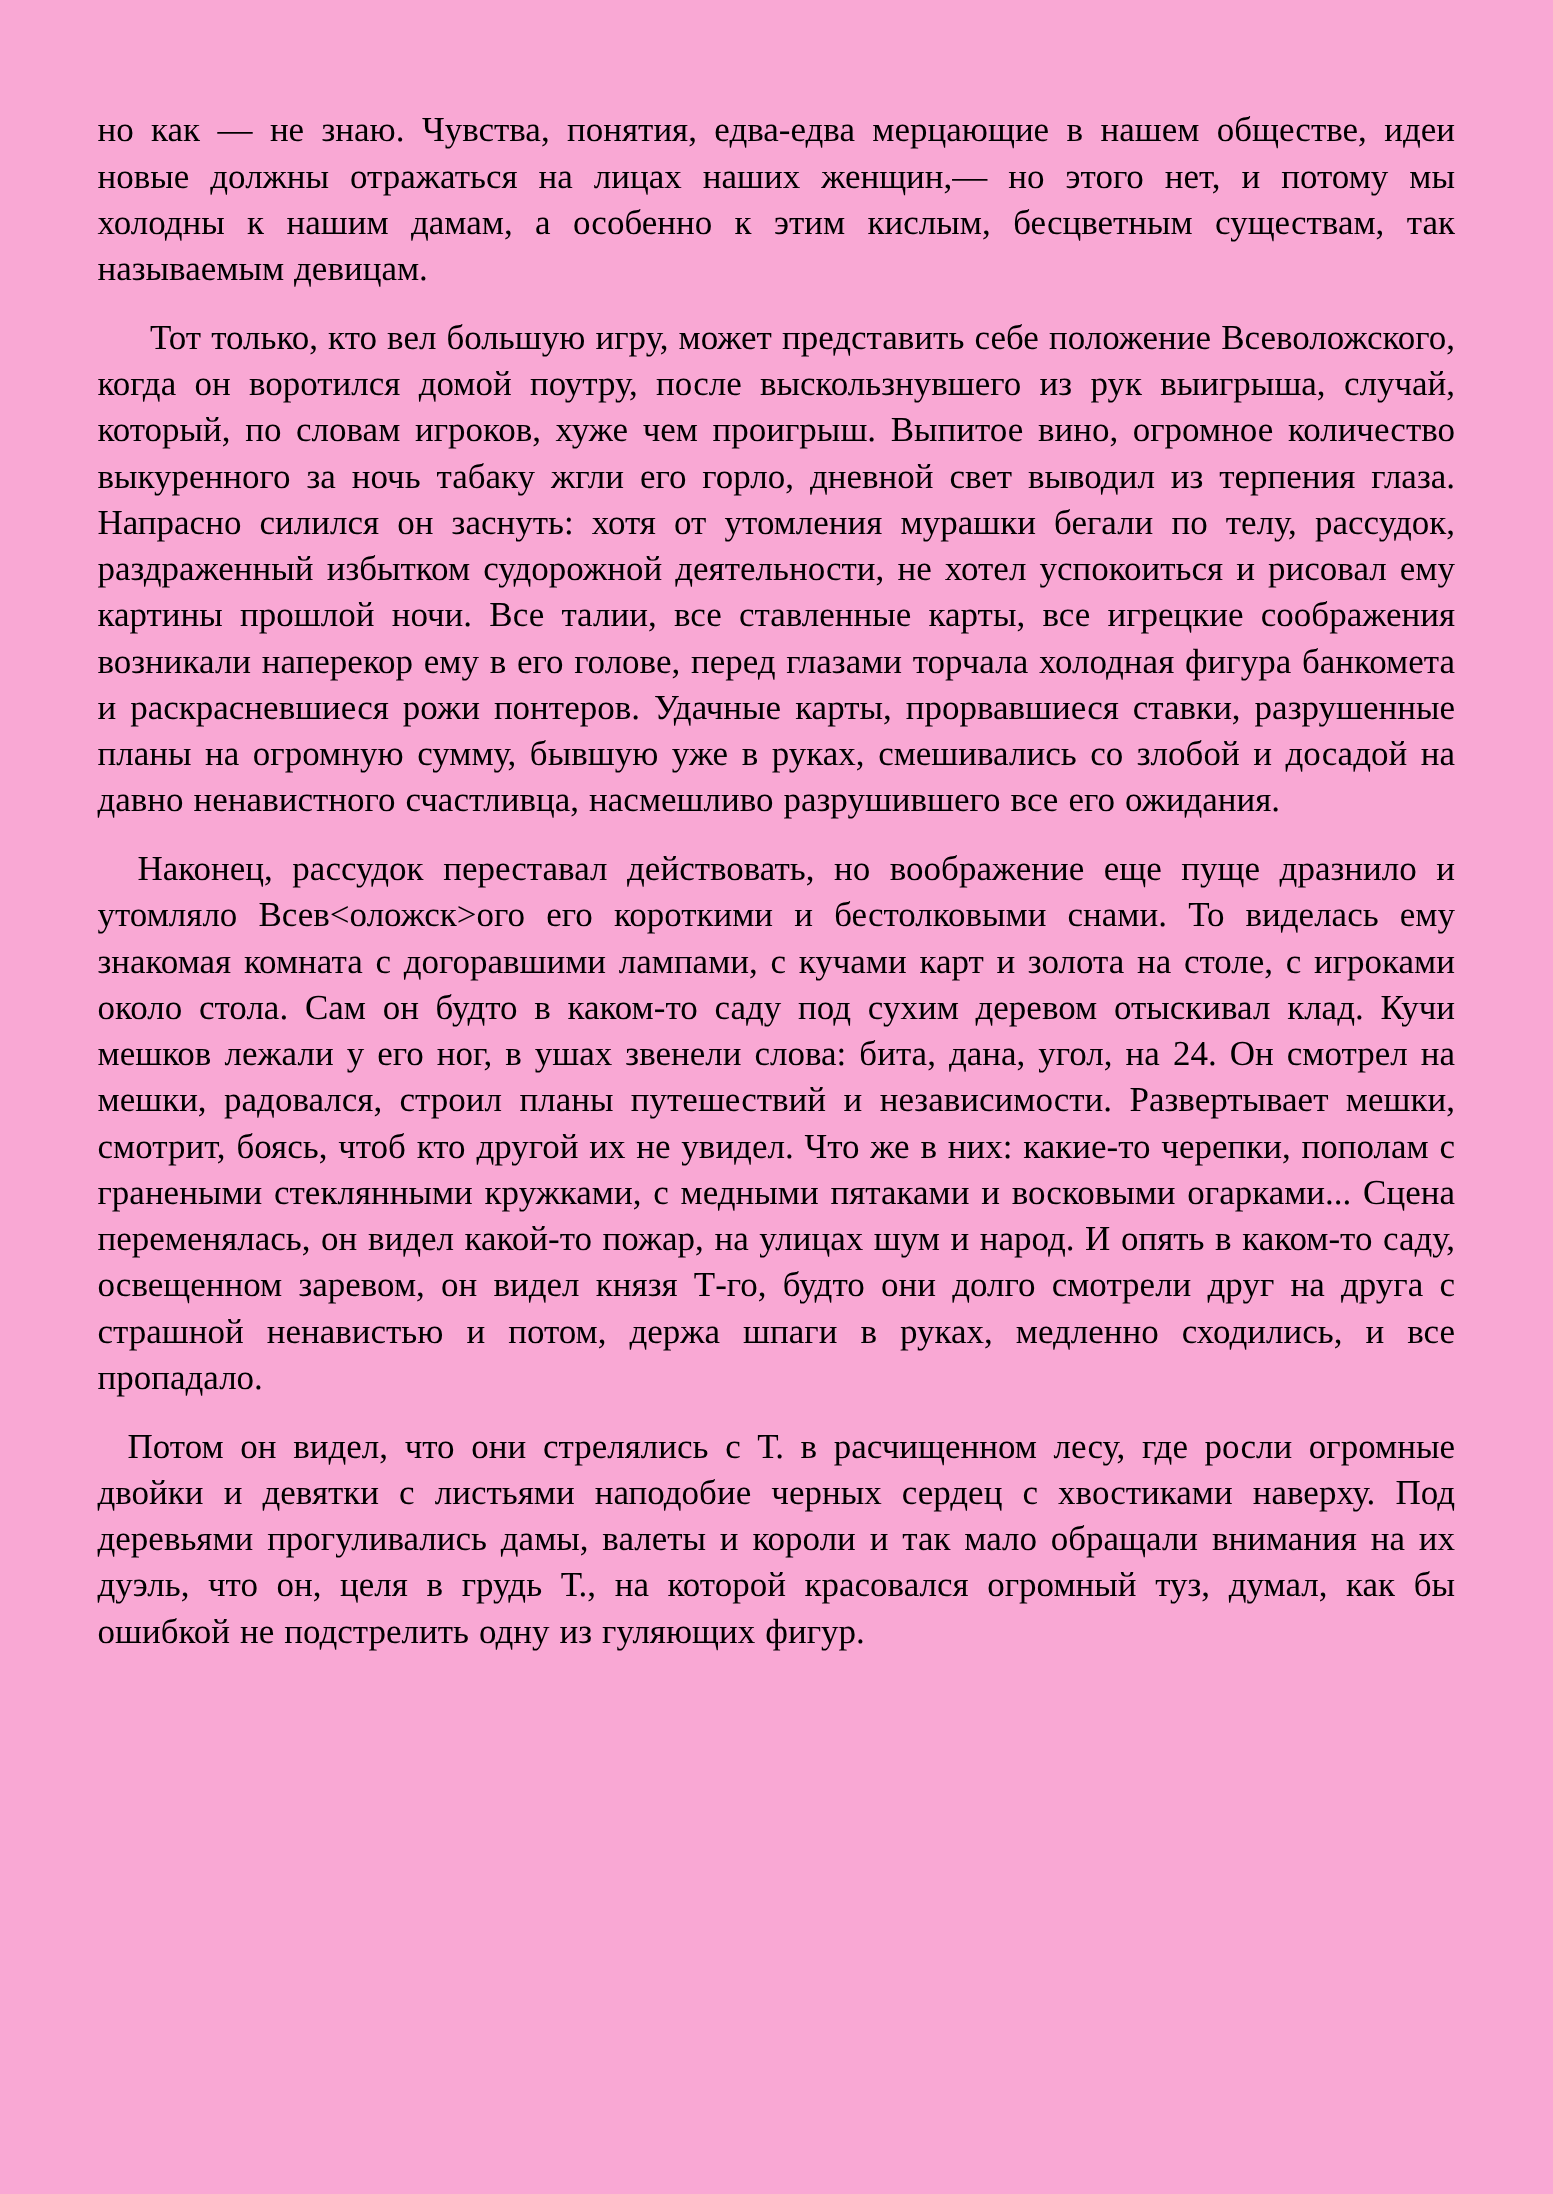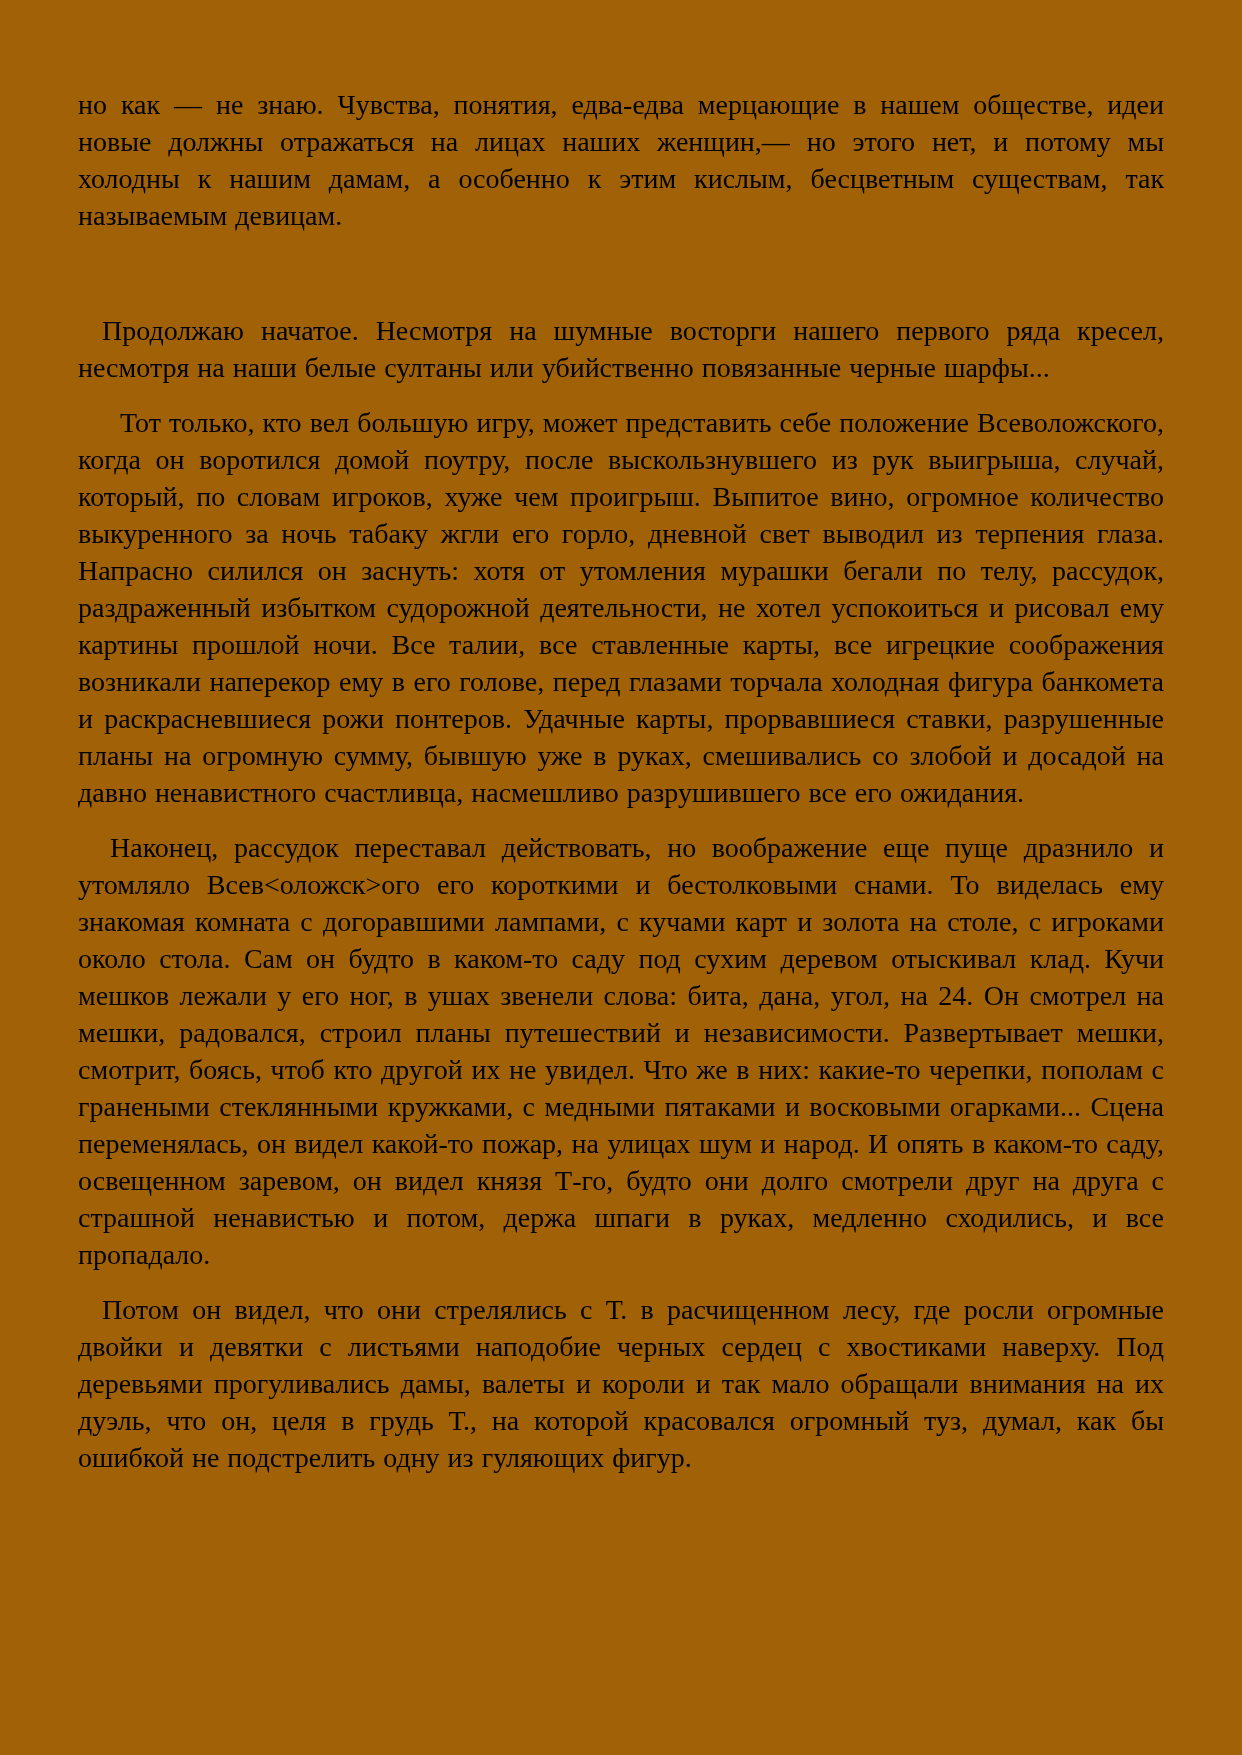--- a/index.html
+++ b/index.html
@@ -9,21 +9,21 @@
     background: #ffffff;
     color: #000000;
     font-family: "Liberation Serif", "DejaVu Serif", serif;
     overflow: hidden;
   }
   .page {
     box-sizing: border-box;
     width: 1242px;
     height: 1755px;
     padding: 86px 78px 40px 78px;
-    background: #a16207;
+    background: #f9a8d4;
   }
   .page p {
     margin: 0 0 18px 0;
     font-size: 28px;
     line-height: 37px;
     text-align: justify;
     word-spacing: 1px;
   }
   .page p:last-child { margin-bottom: 4px; }
   .indent-sm { text-indent: 24px; }
@@ -32,20 +32,19 @@
   
   .section-gap { margin-top: 78px !important; }
 </style>
 </head>
 <body>
 
 <div class="page">
   <p>но как — не знаю. Чувства, понятия, едва-едва мерцающие в нашем обществе, идеи новые должны отражаться на лицах наших женщин,— но этого нет, и потому мы холодны к нашим дамам, а особенно к этим кислым, бесцветным существам, так называемым девицам.</p>
 
 
-  <p class="indent-sm section-gap">Продолжаю начатое. Несмотря на шумные восторги нашего первого ряда кресел, несмотря на наши белые султаны или убийственно повязанные черные шарфы...</p>
 
   <p class="indent-lg">Тот только, кто вел большую игру, может представить себе положение Всеволожского, когда он воротился домой поутру, после выскользнувшего из рук выигрыша, случай, который, по словам игроков, хуже чем проигрыш. Выпитое вино, огромное количество выкуренного за ночь табаку жгли его горло, дневной свет выводил из терпения глаза. Напрасно силился он заснуть: хотя от утомления мурашки бегали по телу, рассудок, раздраженный избытком судорожной деятельности, не хотел успокоиться и рисовал ему картины прошлой ночи. Все талии, все ставленные карты, все игрецкие соображения возникали наперекор ему в его голове, перед глазами торчала холодная фигура банкомета и раскрасневшиеся рожи понтеров. Удачные карты, прорвавшиеся ставки, разрушенные планы на огромную сумму, бывшую уже в руках, смешивались со злобой и досадой на давно ненавистного счастливца, насмешливо разрушившего все его ожидания.</p>
 
   <p class="indent-md">Наконец, рассудок переставал действовать, но воображение еще пуще дразнило и утомляло Всев&lt;оложск&gt;ого его короткими и бестолковыми снами. То виделась ему знакомая комната с догоравшими лампами, с кучами карт и золота на столе, с игроками около стола. Сам он будто в каком-то саду под сухим деревом отыскивал клад. Кучи мешков лежали у его ног, в ушах звенели слова: бита, дана, угол, на 24. Он смотрел на мешки, радовался, строил планы путешествий и независимости. Развертывает мешки, смотрит, боясь, чтоб кто другой их не увидел. Что же в них: какие-то черепки, пополам с гранеными стеклянными кружками, с медными пятаками и восковыми огарками... Сцена переменялась, он видел какой-то пожар, на улицах шум и народ. И опять в каком-то саду, освещенном заревом, он видел князя Т-го, будто они долго смотрели друг на друга с страшной ненавистью и потом, держа шпаги в руках, медленно сходились, и все пропадало.</p>
 
   <p class="indent-sm">Потом он видел, что они стрелялись с Т. в расчищенном лесу, где росли огромные двойки и девятки с листьями наподобие черных сердец с хвостиками наверху. Под деревьями прогуливались дамы, валеты и короли и так мало обращали внимания на их дуэль, что он, целя в грудь Т., на которой красовался огромный туз, думал, как бы ошибкой не подстрелить одну из гуляющих фигур.</p>
 </div>
 
 </body></html>

